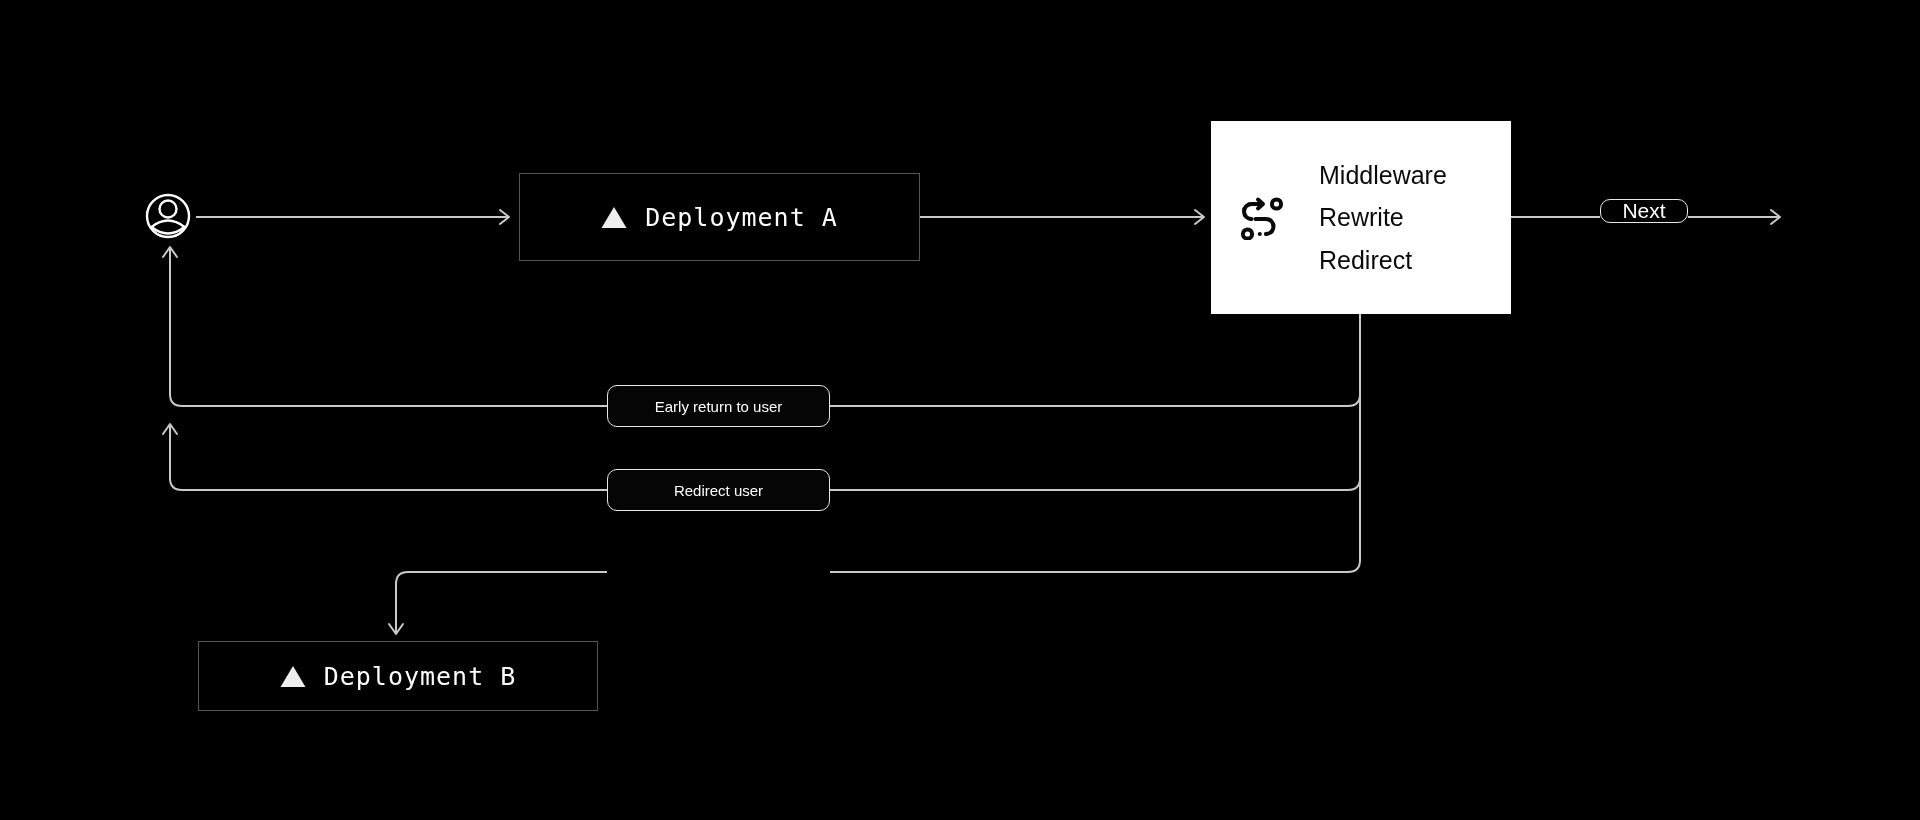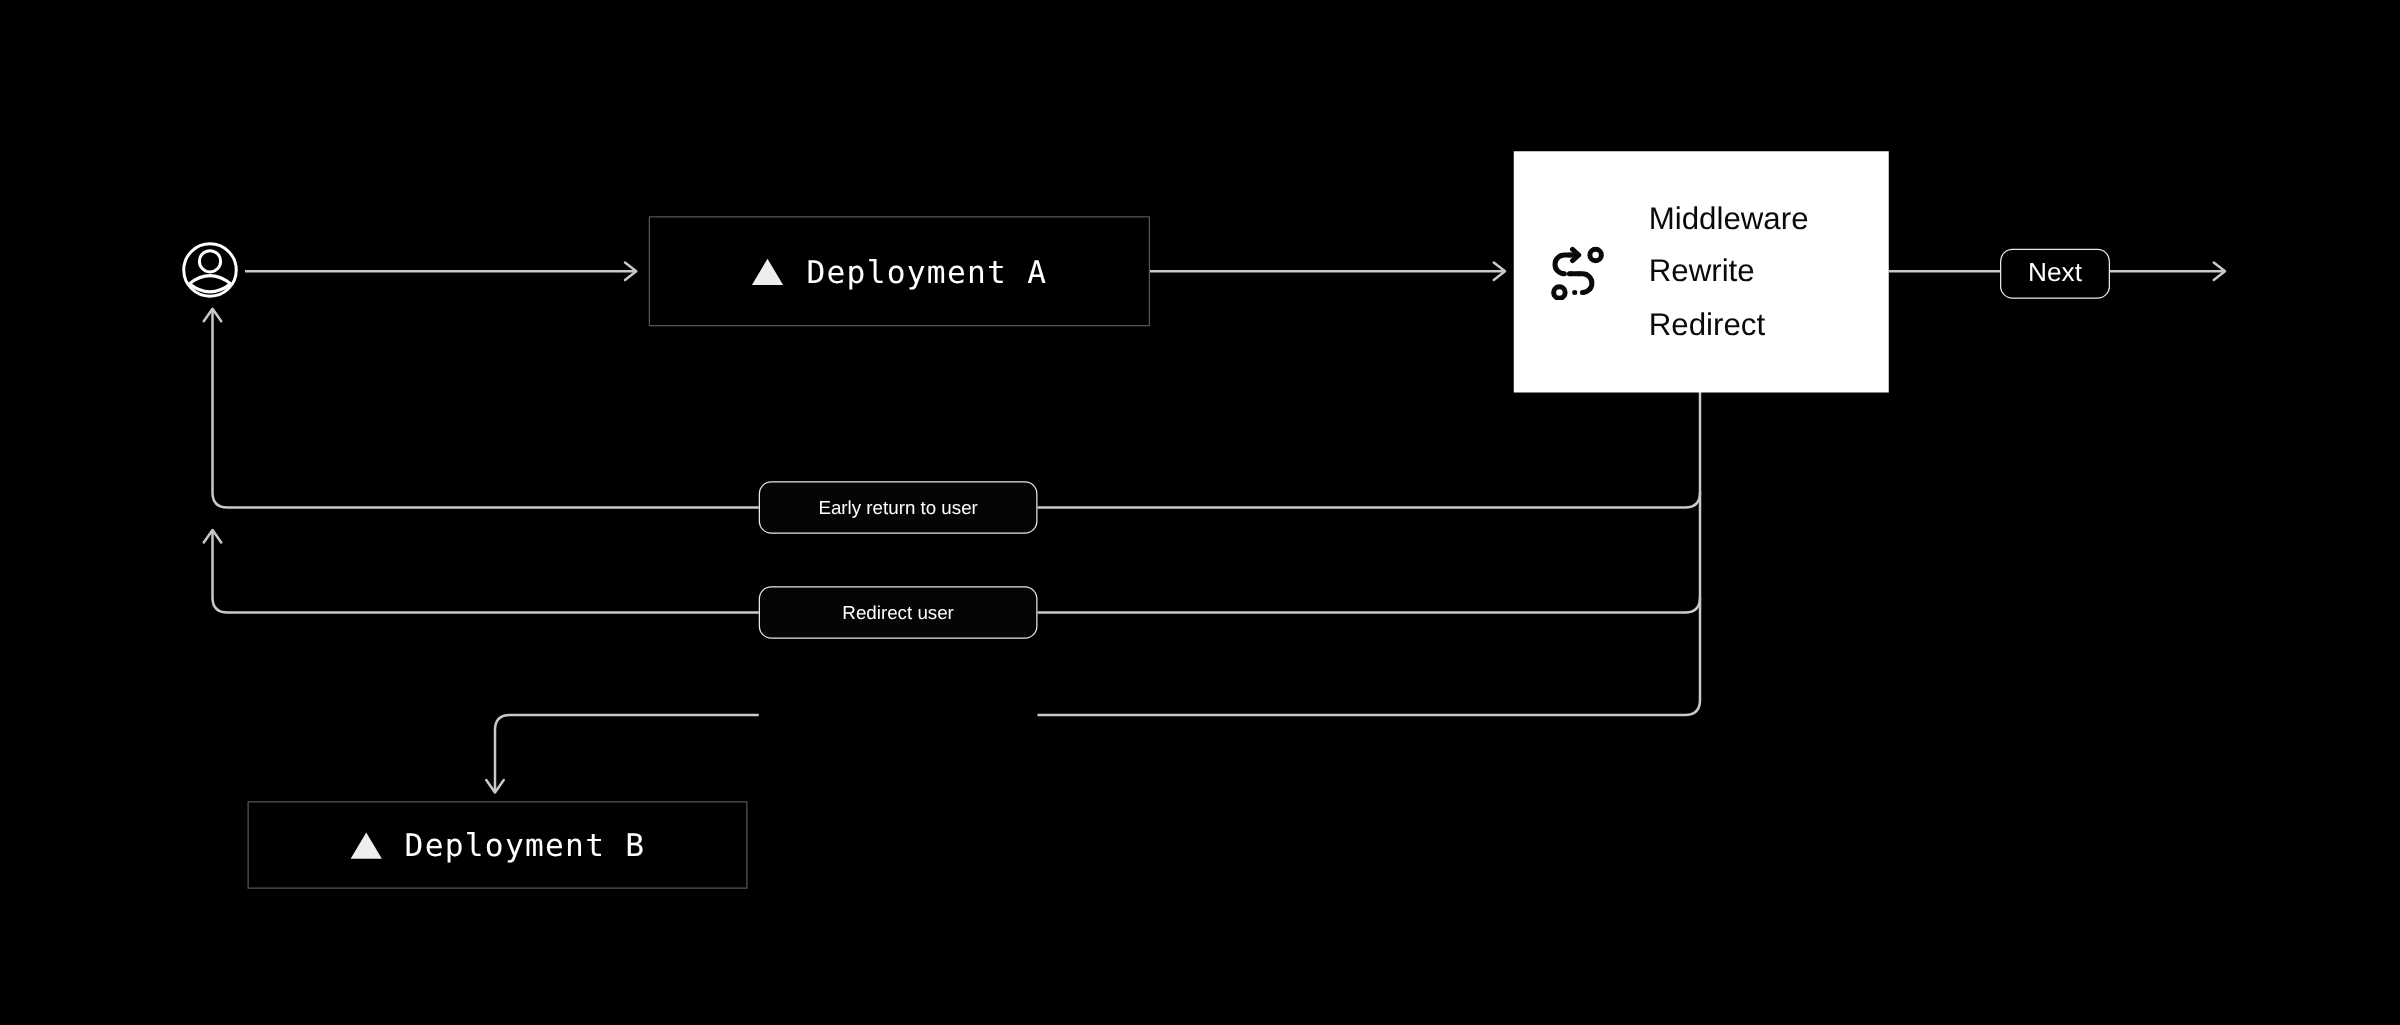--- a/index.html
+++ b/index.html
@@ -196,21 +196,21 @@
 
       <circle cx="8.5" cy="38" r="4.6" fill="none" stroke="#0a0a0a" stroke-width="4"></circle>
     </svg>
     <div class="mw-list">
       <div class="mw-item">Middleware</div>
       <div class="mw-item">Rewrite</div>
       <div class="mw-item">Redirect</div>
     </div>
   </div>
 
-  <div class="pill-next" style="left:1600px; top:199px; width:88px; height:40px;">
+  <div class="pill-next" style="left:1600px; top:199px; width:88px; height:24px;">
     <span>Next</span>
   </div>
 
   <div class="pill" style="left:607px; top:385px; width:223px; height:42px;">
     <span>Early return to user</span>
   </div>
 
   <div class="pill" style="left:607px; top:469px; width:223px; height:42px;">
     <span>Redirect user</span>
   </div>

